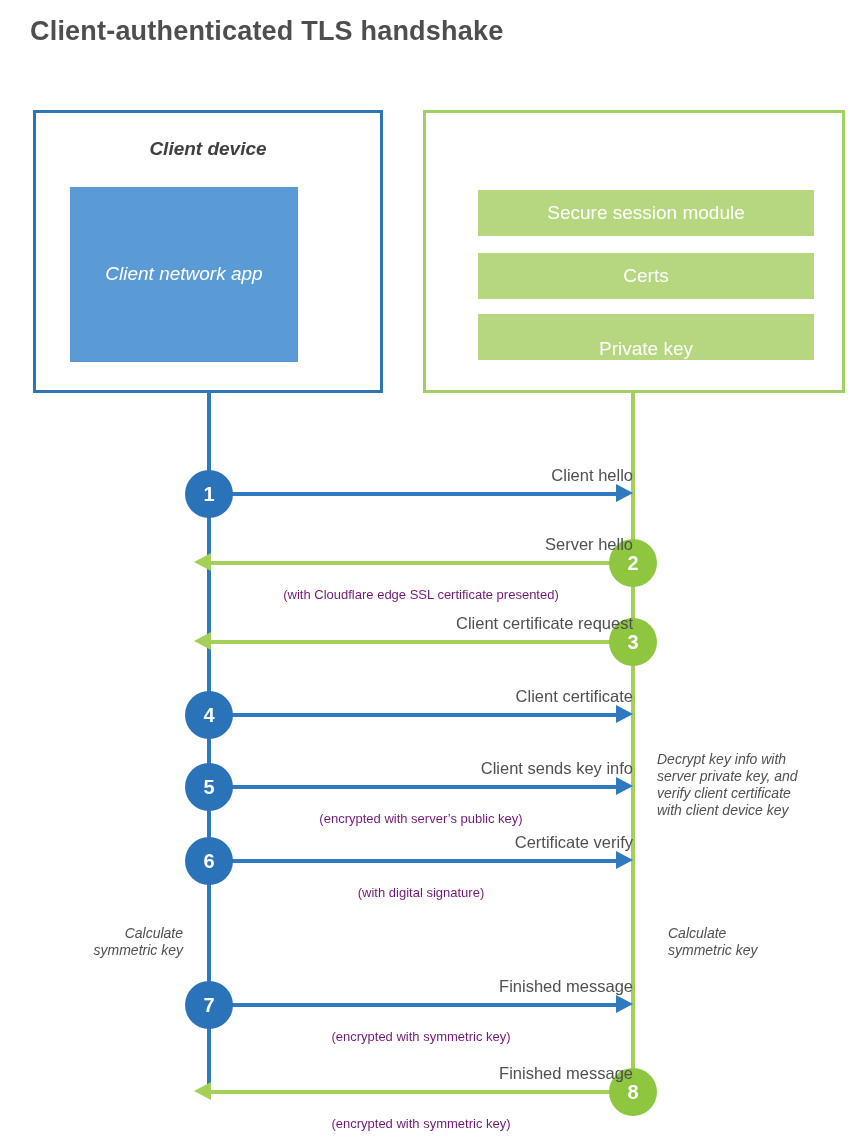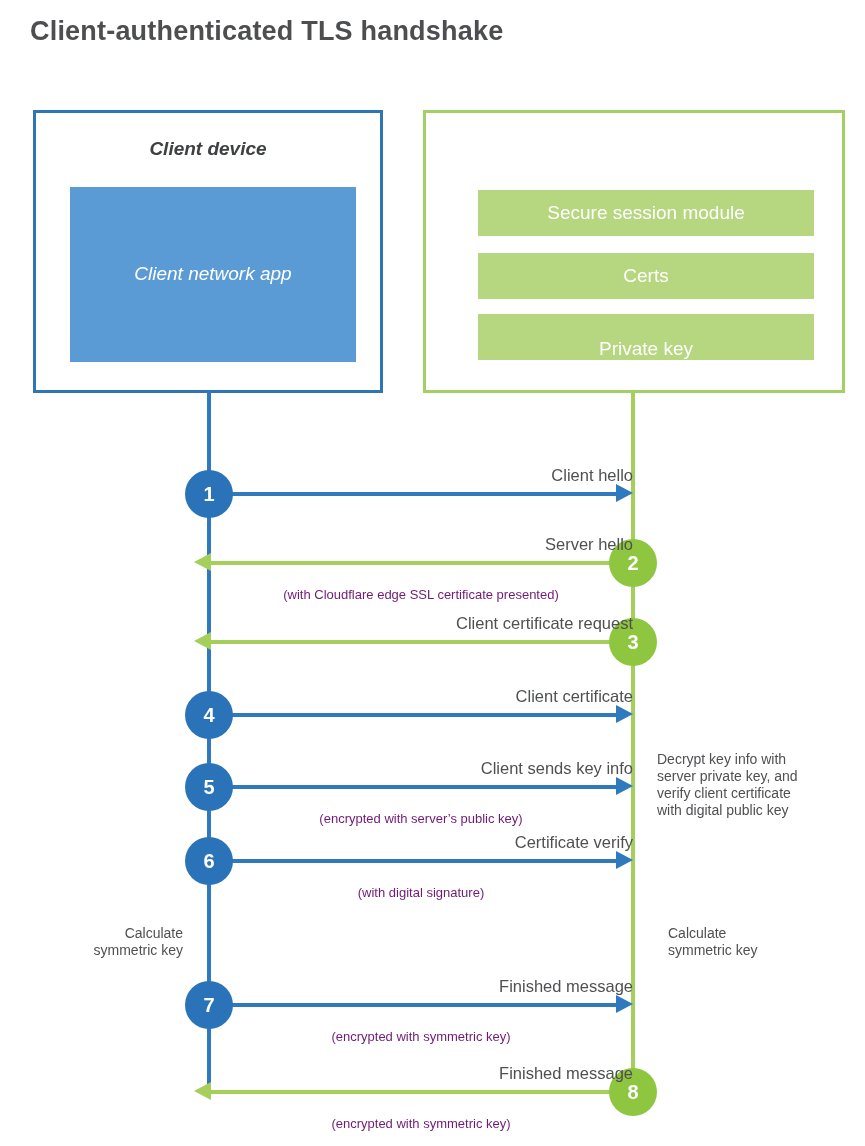--- a/index.html
+++ b/index.html
@@ -14,21 +14,21 @@
   }
   
   .actor-box { position:absolute; top:110px; background:#fff; box-sizing:border-box; }
   .client-box { left:33px;  width:350px; height:283px; border:3px solid #2e75b6;font-style:italic; }
   .server-box { left:423px; width:422px; height:283px; border:3px solid #a3d064; }
   .actor-title {
     position:absolute; left:0; right:0; top:25px; text-align:center;
     font-size:19px; font-weight:700; color:#3f4042;
   }
   .client-app {
-    position:absolute; left:34px; top:74px; width:286px; height:175px;
+    position:absolute; left:34px; top:74px; width:228px; height:175px;
     background:#5b9bd5; color:#ffffff; font-size:19px; line-height:1.4;
     display:flex; align-items:center; justify-content:center; text-align:center;
   }
   .client-app span { display:block; max-width:160px; }
   .server-bar {
     position:absolute; left:40px; width:336px; height:46px;
     background:#b6d77f; color:#ffffff; font-size:19px;
     display:flex; align-items:center; justify-content:center; text-align:center;margin-left:12px;
   }
   .bar-0 { top:77px; } .bar-1 { top:140px; } .bar-2 { top:201px;align-items:flex-end; }
@@ -58,21 +58,21 @@
   .step.dir-left  .circle { left:609px; background:#8ec63f; }
   .step .lbl {
     position:absolute; left:209px; width:424px; top:-28px; text-align:right;
     font-size:16.5px; color:#4f5052;
   }
   .step .sub {
     position:absolute; left:209px; width:424px; top:24px; text-align:center;
     font-size:13px; color:#701a75;
   }
   
-  .note { position:absolute; font-size:14px; color:#4f5052; line-height:17px; }
+  .note { position:absolute; font-size:14px; color:#4f5052; line-height:17px;font-style:italic; }
   .calc-left  { left:40px;  top:925px; width:143px; text-align:right; }
   .calc-right { left:668px; top:925px; width:143px; text-align:left; }
   .decrypt-note { left:657px; top:751px; width:175px; text-align:left; }
   .note span { display:block; }
 </style>
 </head>
 <body>
 
 <div id="canvas">
 
@@ -166,16 +166,16 @@
     <span>symmetric key</span>
   </div>
   <div class="note calc-right">
     <span>Calculate</span>
     <span>symmetric key</span>
   </div>
   <div class="note decrypt-note">
     <span>Decrypt key info with</span>
     <span>server private key, and</span>
     <span>verify client certificate</span>
-    <span>with digital public key</span>
+    <span>with client device key</span>
   </div>
 
 </div>
 
 </body></html>

